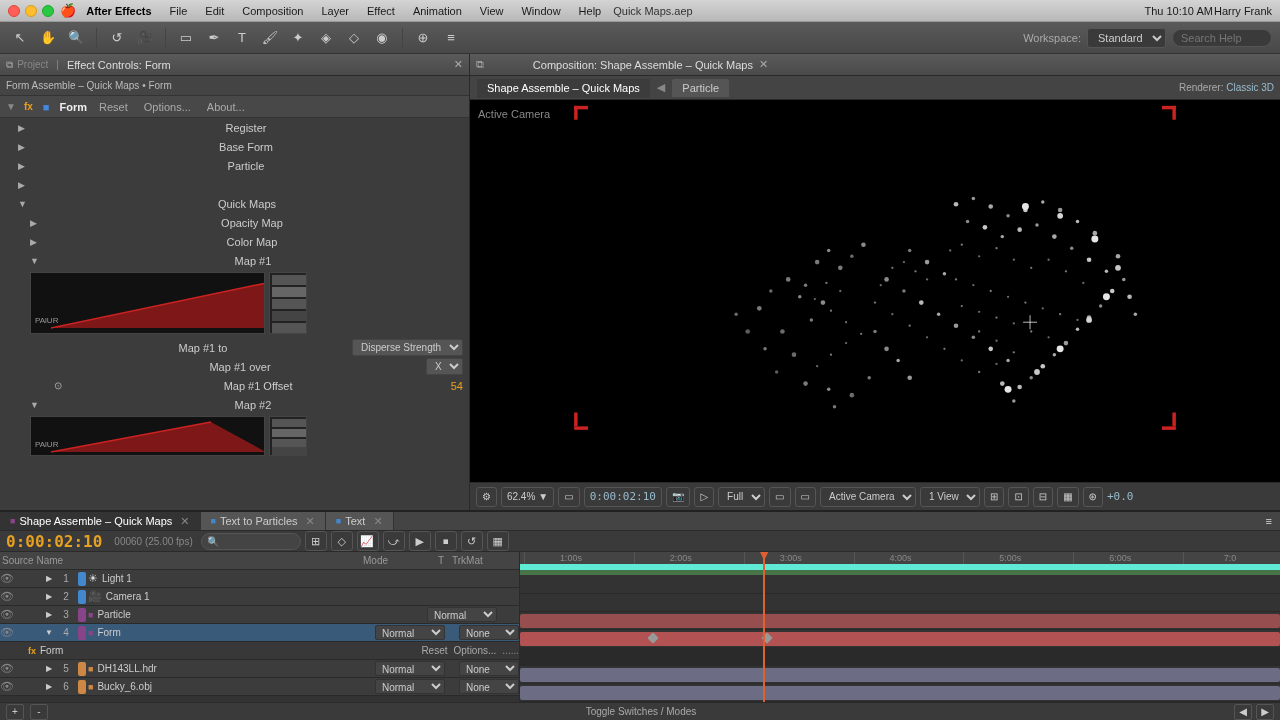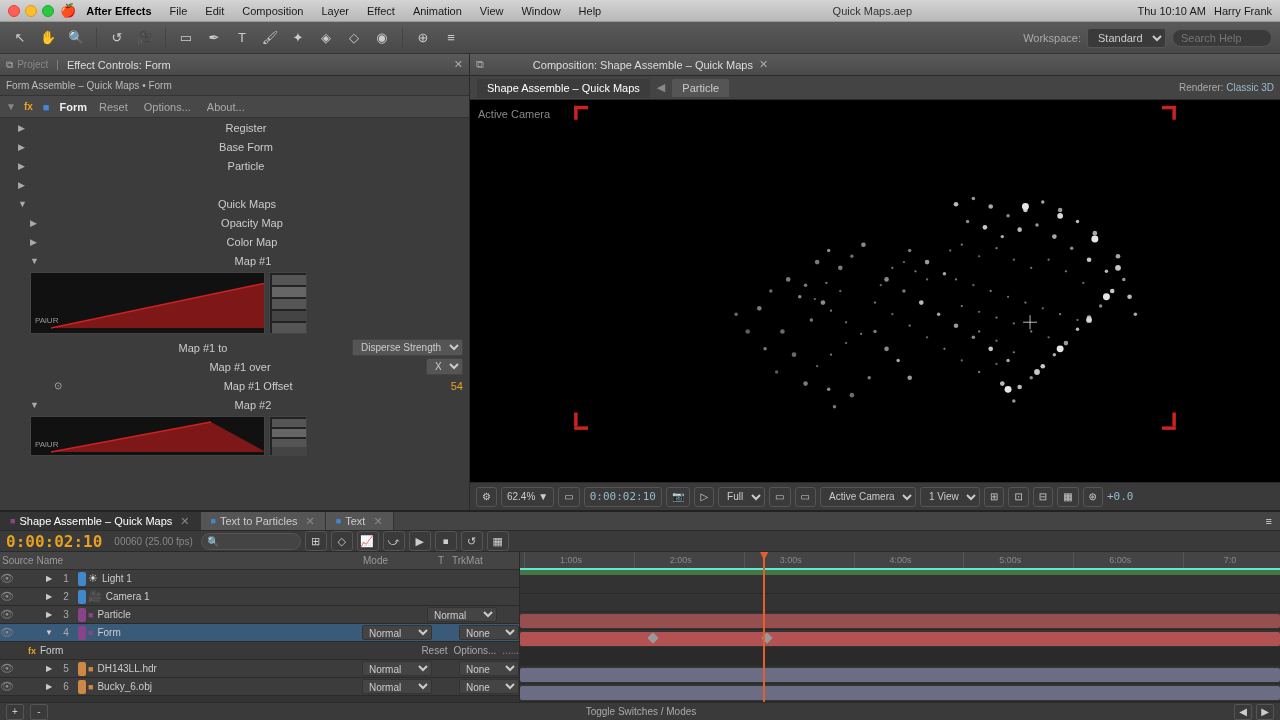--- a/index.html
+++ b/index.html
@@ -23,28 +23,27 @@
       gap: 6px;
       color: #1a1a1a;
       font-size: 11px;
       border-bottom: 1px solid #999;
     }
     .title-bar .apple-icon { font-size: 13px; margin-right: 4px; }
     .title-bar .app-name { font-weight: bold; color: #000; margin-right: 6px; }
     .title-bar .menu-item { padding: 0 6px; cursor: pointer; }
     .title-bar .center-title {
       flex: 1;
-      text-align: center;
       font-size: 11px;
       color: #333;
     }
     .title-bar .right-section {
       display: flex;
       align-items: center;
-      gap: 8px;
+      gap: 1px;
       font-size: 11px;
     }
     .traffic-lights { display: flex; gap: 5px; }
     .tl { width: 12px; height: 12px; border-radius: 50%; }
     .tl-red { background: #ff5f57; border: 1px solid #e0433a; }
     .tl-yellow { background: #febc2e; border: 1px solid #d4a017; }
     .tl-green { background: #28c840; border: 1px solid #1aaa2e; }
 
     
     .toolbar {
@@ -347,21 +346,21 @@
       overflow-y: auto;
     }
     .tl-ruler-area {
       flex: 1;
       overflow: hidden;
       position: relative;
     }
     .tl-ruler {
       height: 18px;
       background: #444;
-      border-bottom: 2px solid #5eead4;
+      border-bottom: 6px solid #5eead4;
       display: flex;
       align-items: center;
       padding: 0 4px;
       gap: 17px;
       position: relative;
     }
     .ruler-tick {
       flex: 1;
       text-align: center;
       color: #888;
@@ -398,21 +397,20 @@
     .tl-col-t { width: 14px; color: #888; font-size: 10px; text-align: center; }
     .tl-col-trkmat {
       width: 60px;
       background: #444;
       border: 1px solid #333;
       color: #ccc;
       font-size: 10px;
       padding: 1px 2px;
       border-radius: 2px;
       height: 15px;
-      margin-left: 13px;
     }
 
     
     .tl-bars {
       flex: 1;
       overflow-y: auto;
       overflow-x: hidden;
       position: relative;
     }
     .tl-bar-row {

